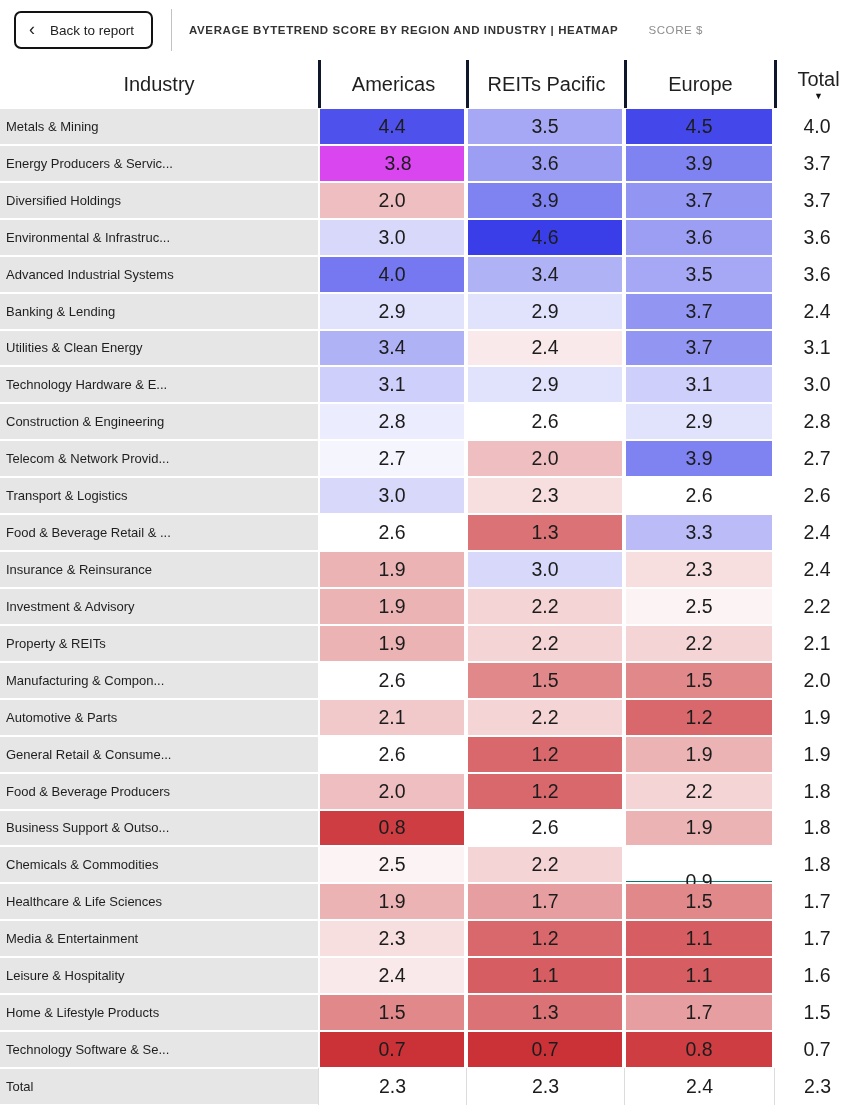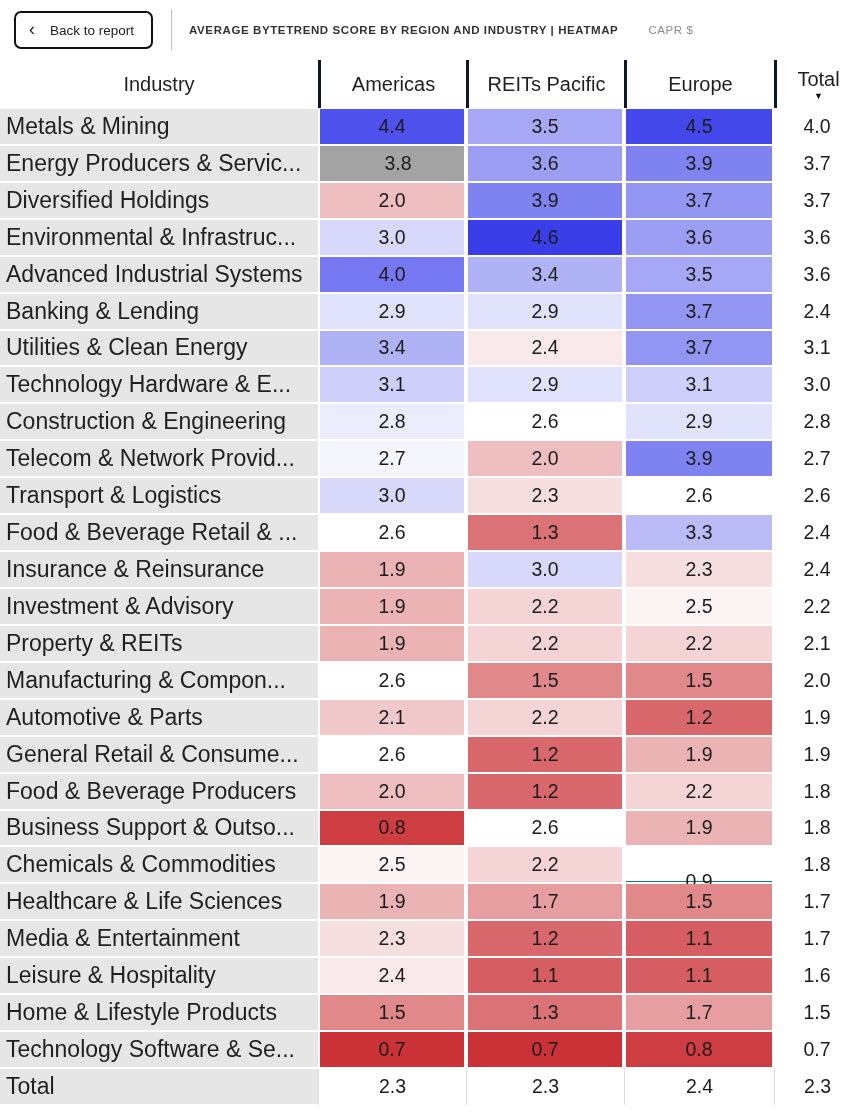--- a/index.html
+++ b/index.html
@@ -37,21 +37,21 @@
   .hcell.sep { border-left: 3px solid #0f172a; }
   .sort-arrow { font-size: 9px; line-height: 8px; color: #111; margin-top: 1px; }
 
   .c1 { width: 148px; } .c2 { width: 158px; } .c3 { width: 150px; } .c4 { width: 86px; }
 
   .trow { display: flex; height: 36.93px; }
   .rlabel {
     width: 318px; background: #e6e6e6;
     display: flex; align-items: center;
     padding-left: 6px; margin: 1px 0;
-    font-size: 23px; white-space: nowrap; overflow: hidden;
+    font-size: 13px; white-space: nowrap; overflow: hidden;
     cursor: pointer;
   }
   .vcell { display: flex; }
   .heat {
     flex: 1; margin: 1px 2px;
     display: flex; align-items: center; justify-content: center;
     font-size: 19.5px; color: #1c1c1c; cursor: pointer;
   }
   .vcell.tcol .heat { background: #fff; }
   .total-row .heat { background: #fff !important; }
@@ -60,21 +60,21 @@
 </head>
 <body>
 
 <div class="topbar">
   <button class="back-btn">
     <span class="chev">‹</span>
     <span>Back to report</span>
   </button>
   <div class="vdivider"></div>
   <div class="report-title">AVERAGE BYTETREND SCORE BY REGION AND INDUSTRY | HEATMAP</div>
-  <div class="report-subtitle">CAPR $</div>
+  <div class="report-subtitle">SCORE $</div>
 </div>
 
 <div class="matrix">
   <div class="header-row">
     <div class="hcell hlabel">Industry</div>
     <div class="hcell sep c1">Americas</div>
     <div class="hcell sep c2">REITs Pacific</div>
     <div class="hcell sep c3">Europe</div>
     <div class="hcell sep c4">
       <span>Total</span>
@@ -93,21 +93,21 @@
         <div class="vcell c3">
           <div class="heat" style="background: rgb(68, 72, 234);">4.5</div>
         </div>
         <div class="vcell c4 tcol">
           <div class="heat">4.0</div>
         </div>
       </div>
       <div class="trow">
         <div class="rlabel">Energy Producers &amp; Servic...</div>
         <div class="vcell c1">
-          <div class="heat" style="background: #a3a3a3; padding-left: 12px;">3.8</div>
+          <div class="heat" style="background: #d946ef; padding-left: 12px;">3.8</div>
         </div>
         <div class="vcell c2">
           <div class="heat" style="background: rgb(156, 158, 244);">3.6</div>
         </div>
         <div class="vcell c3">
           <div class="heat" style="background: rgb(127, 130, 241);">3.9</div>
         </div>
         <div class="vcell c4 tcol">
           <div class="heat">3.7</div>
         </div>

